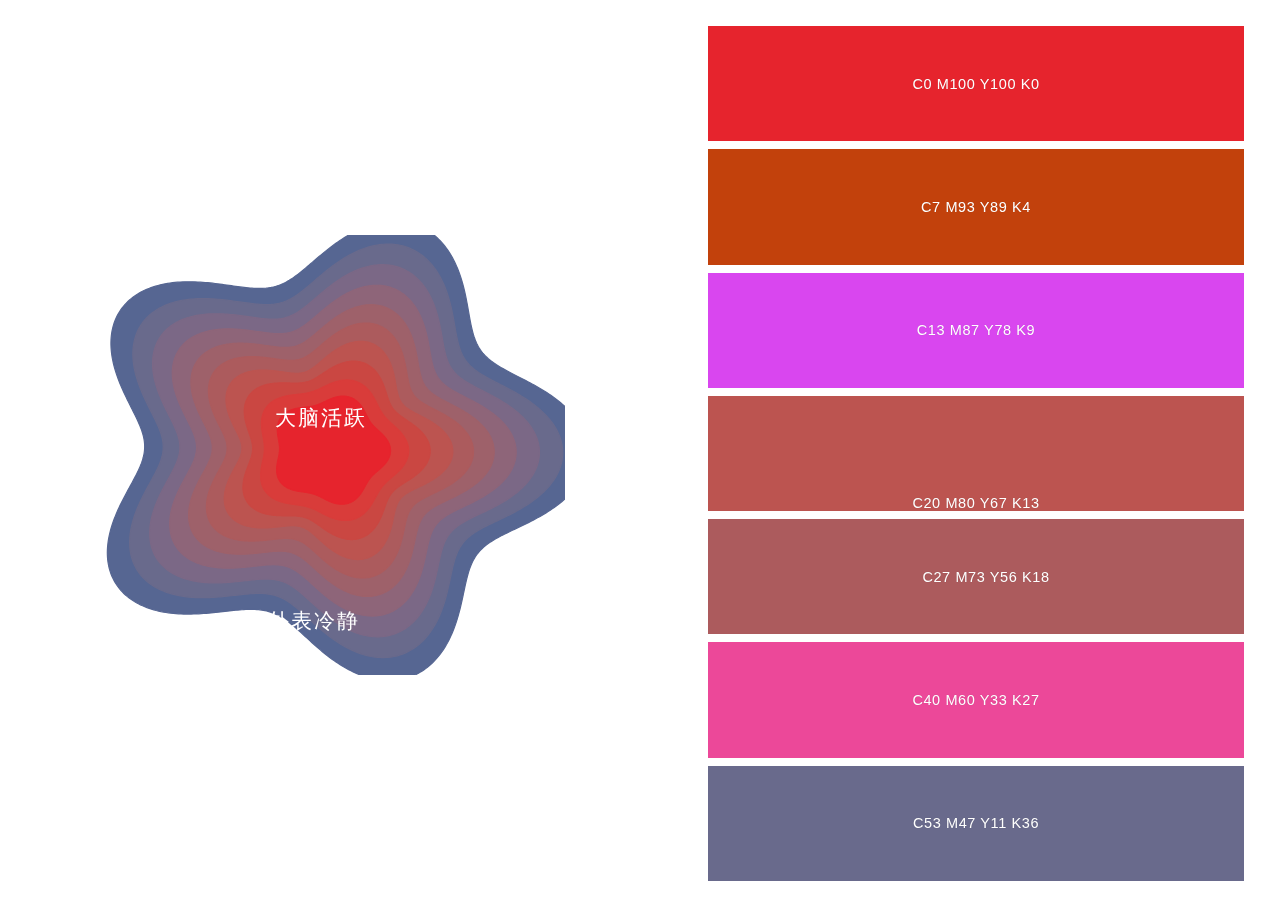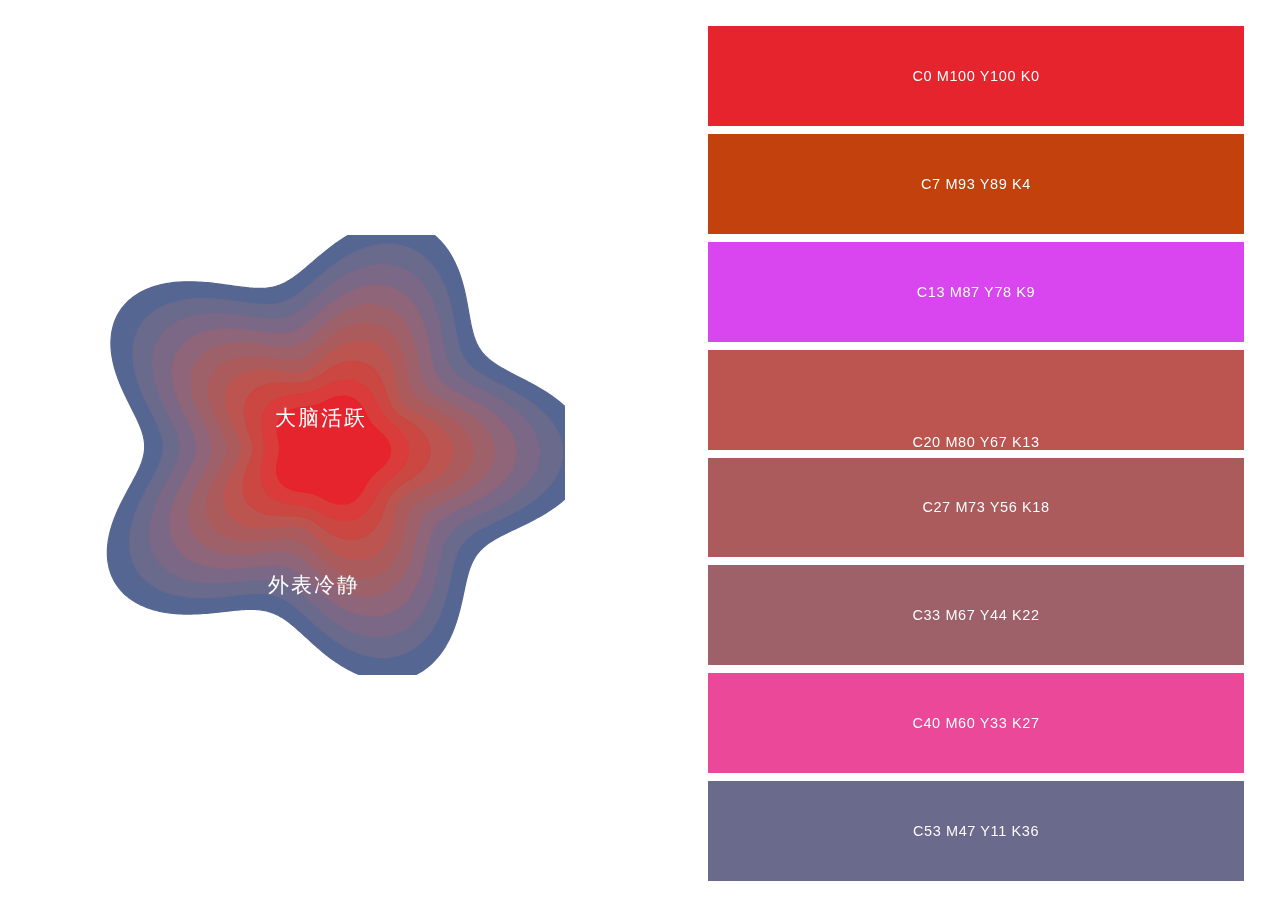--- a/index.html
+++ b/index.html
@@ -46,21 +46,21 @@
     white-space: nowrap;
     font-family: "DejaVu Sans", "Liberation Sans", sans-serif;
   }
   #label-core {
     left: 252px;
     top: 404px;
     margin-left: 23px;
   }
   #label-outer {
     left: 268px;
-    top: 571px;
+    top: 607px;
   }
 
   
   #swatch-panel {
     position: absolute;
     left: 708px;
     top: 26px;
     width: 536px;
     height: 855px;
     display: flex;
@@ -115,23 +115,20 @@
       </div>
       <div class="swatch" style="background: #d946ef;">
         <span class="swatch-label">C13 M87 Y78 K9</span>
       </div>
       <div class="swatch" style="background: rgb(188, 84, 80); align-items: flex-end;">
         <span class="swatch-label">C20 M80 Y67 K13</span>
       </div>
       <div class="swatch" style="background: rgb(172, 91, 93); padding-left: 20px;">
         <span class="swatch-label">C27 M73 Y56 K18</span>
       </div>
-      <div class="swatch" style="background: rgb(158, 97, 106);">
-        <span class="swatch-label">C33 M67 Y44 K22</span>
-      </div>
       <div class="swatch" style="background: #ec4899;">
         <span class="swatch-label">C40 M60 Y33 K27</span>
       </div>
       <div class="swatch" style="background: rgb(105, 106, 140);">
         <span class="swatch-label">C53 M47 Y11 K36</span>
       </div>
     </div>
 
 </div>
 

